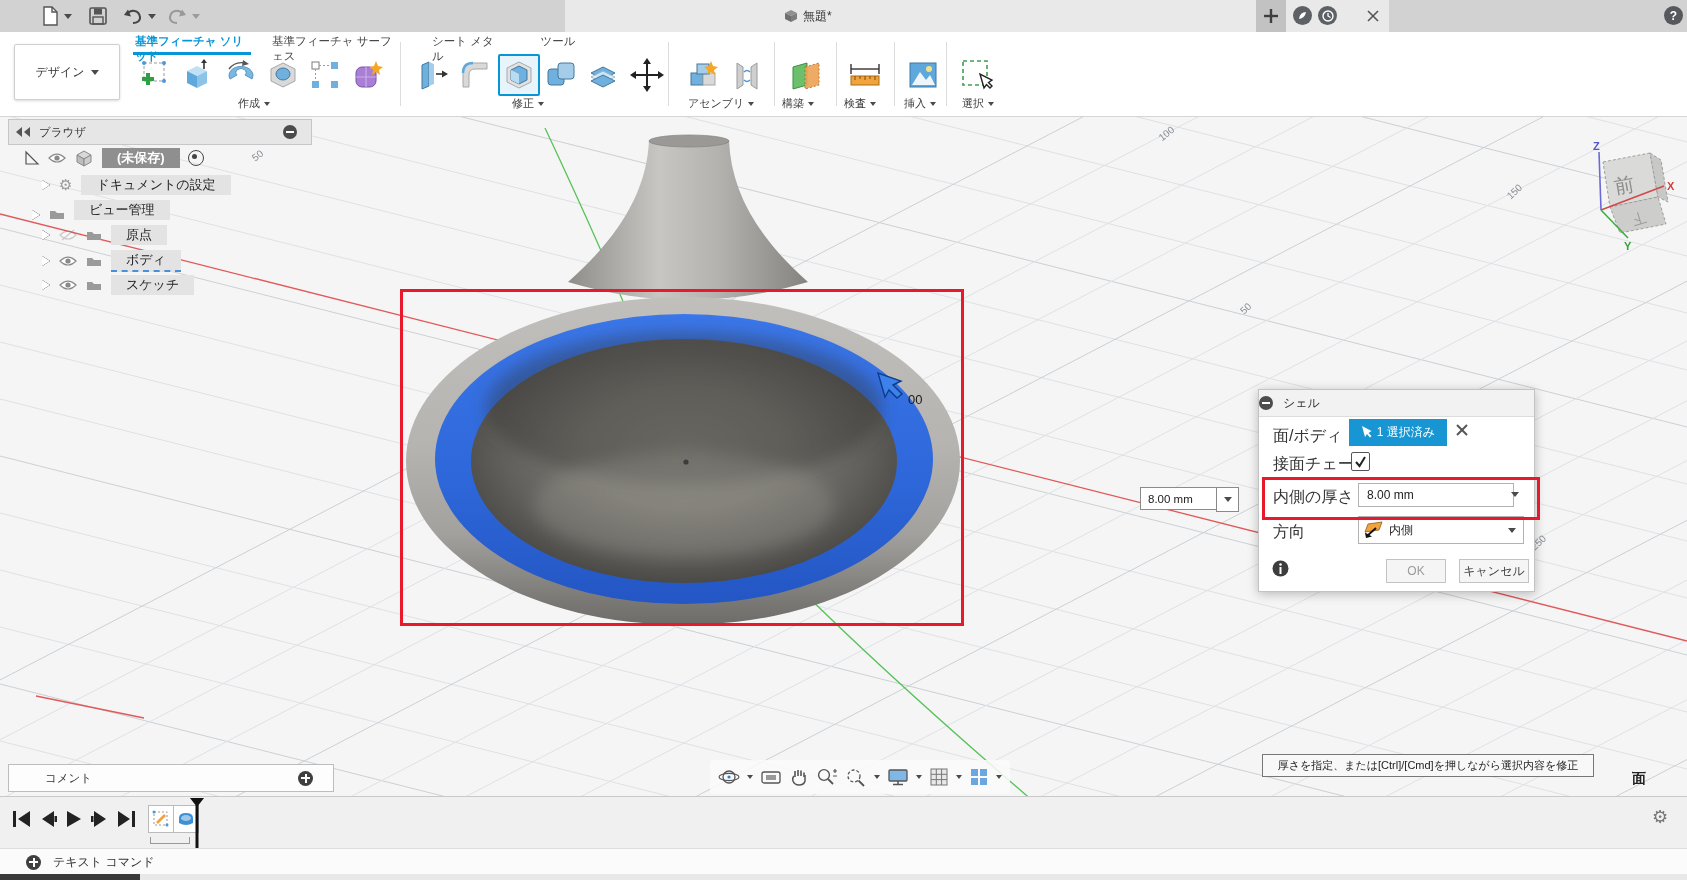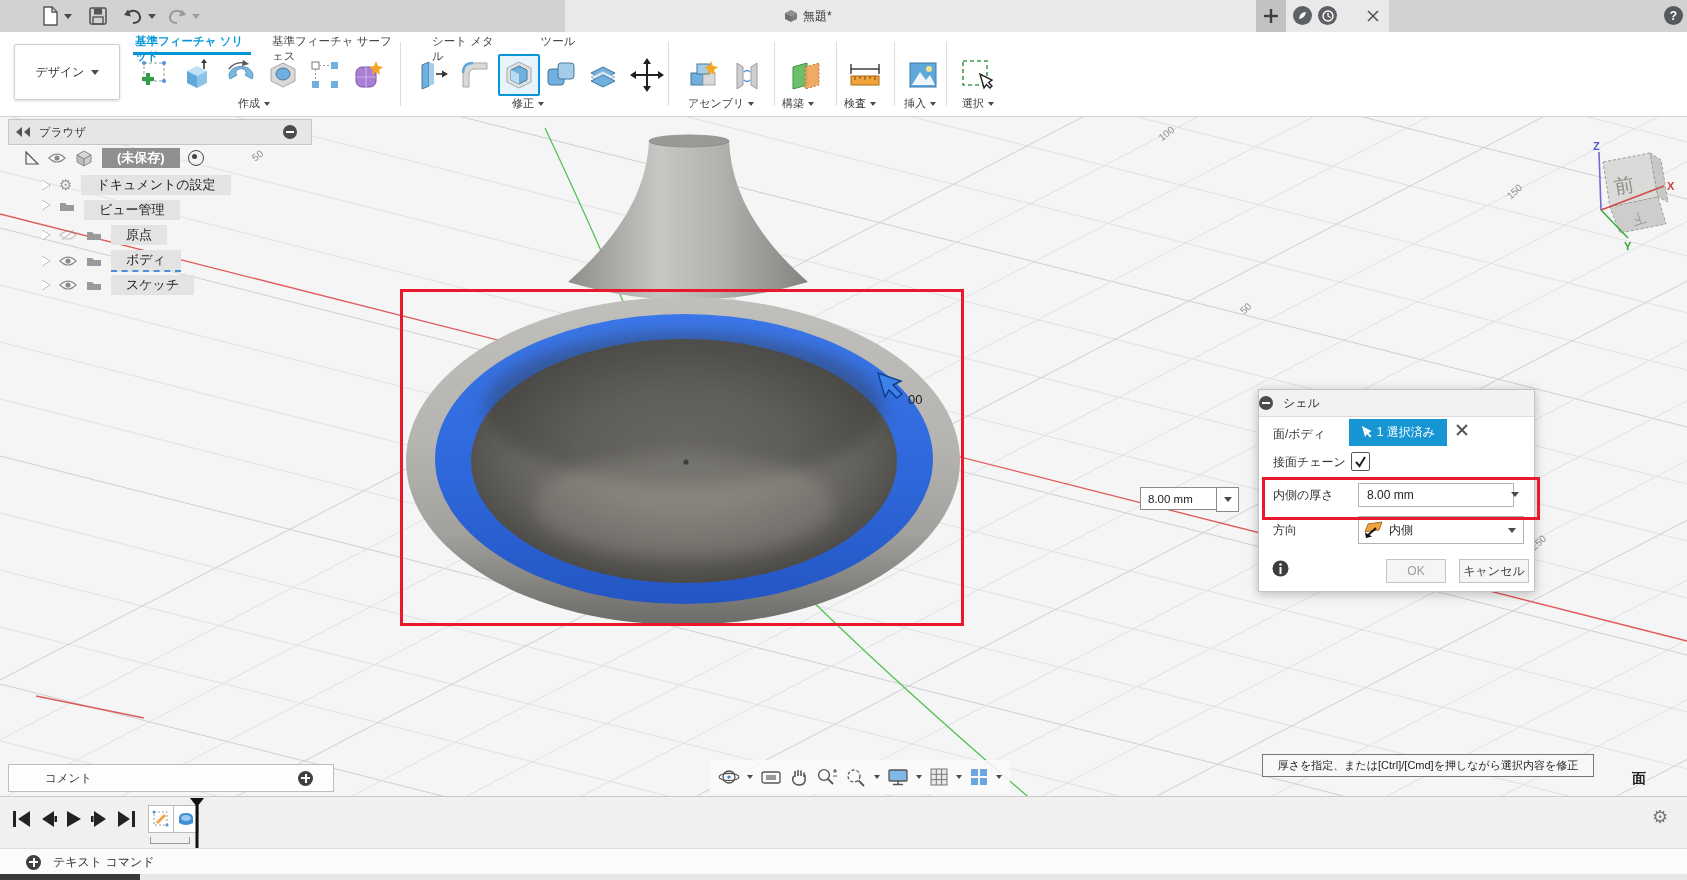--- a/index.html
+++ b/index.html
@@ -34,21 +34,21 @@
   .plus-circ:before{content:"";position:absolute;left:3px;top:6.5px;width:9px;height:2px;background:#fff}
   .plus-circ:after{content:"";position:absolute;left:6.5px;top:3px;width:2px;height:9px;background:#fff}
   .treelbl{background:#e3e3e3;padding:1px 15px;font-size:13px;color:#222;white-space:nowrap}
   .exp{width:0;height:0;border-top:5px solid transparent;border-bottom:5px solid transparent;border-left:8px solid #fff;outline:none;
        filter:drop-shadow(0 0 0.6px #555) drop-shadow(0 0 0.6px #555)}
   .target{width:14px;height:14px;border:1.6px solid #444;border-radius:50%;position:relative}
   .target:before{content:"";position:absolute;left:3.2px;top:3.2px;width:5px;height:5px;border-radius:50%;background:#444}
   
   .dialog{left:1258px;top:389px;width:275px;height:201px;background:#fff;border:1px solid #c3c3c3;box-shadow:0 2px 10px rgba(0,0,0,.25);font-size:12px}
   .dlg-head{height:26px;background:#f2f2f2;border-bottom:1px solid #dcdcdc;display:flex;align-items:center;gap:10px;color:#333}
-  .dlg-lbl{position:absolute;left:14px;font-size:12px;color:#333;white-space:nowrap}
+  .dlg-lbl{position:absolute;left:14px;font-size:16px;color:#333;white-space:nowrap}
   .blue-btn{position:absolute;left:90px;top:29px;width:98px;height:27px;background:#1896d4;color:#fff;font-size:12px;
             display:flex;align-items:center;justify-content:center;gap:5px}
   .chk{position:absolute;left:92px;top:62px;width:17px;height:17px;border:1.6px solid #555;border-radius:2px;background:#fff;
        display:flex;align-items:center;justify-content:center}
   .dlg-input{position:absolute;left:99px;top:93px;width:146px;height:22px;border:1px solid #b2b2b2;font-size:12px;color:#222;
              display:flex;align-items:center;padding-left:8px;background:#fff}
   .dlg-combo{position:absolute;left:99px;top:126px;width:160px;height:26px;border:1px solid #b2b2b2;background:#fff;
              display:flex;align-items:center;gap:6px;padding-left:4px;font-size:12px;color:#222}
   .dlg-btn{position:absolute;top:169px;height:22px;background:#f5f5f5;border:1px solid #c3c3c3;font-size:12px;
            display:flex;align-items:center;justify-content:center}
@@ -514,21 +514,21 @@
     </svg>
   <span class="treelbl" style="background:#8f8f8f;color:#fff;font-weight:bold">(未保存)</span>
   <div class="target"></div>
 </div>
 
 <div class="abs" style="left:42px;top:175px;display:flex;align-items:center;gap:9px">
   <span class="exp"></span>
   <span style="font-size:15px;color:#9a9a9a">⚙</span>
   <span class="treelbl">ドキュメントの設定</span>
 </div>
-<div class="abs" style="left:42px;top:200px;display:flex;align-items:flex-start;gap:9px">
+<div class="abs" style="left:32px;top:200px;display:flex;align-items:flex-end;gap:9px">
   <span class="exp"></span>
   <svg width="16" height="12">
       <path d="M1,3 h5 l2,2 h7 v6 h-14 z" fill="#9a9a9a"></path>
     </svg>
   <span class="treelbl">ビュー管理</span>
 </div>
 <div class="abs" style="left:42px;top:225px;display:flex;align-items:center;gap:9px">
   <span class="exp"></span>
   <svg width="18" height="12" style="opacity:.35">
       <path d="M1,6 Q9,-2 17,6 Q9,14 1,6 Z" fill="#fff" stroke="#777" stroke-width="1.2"></path>

